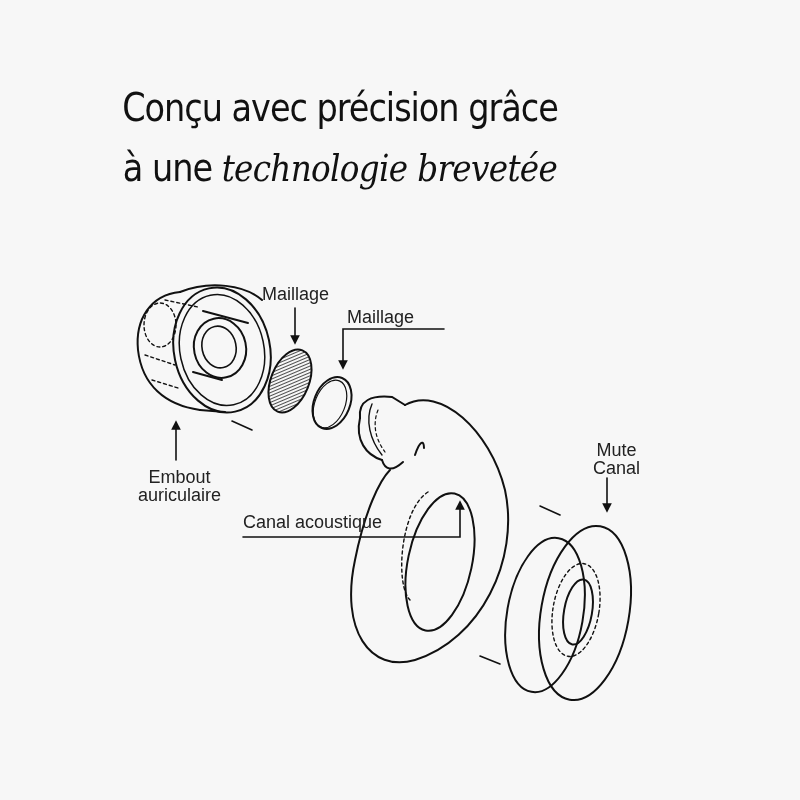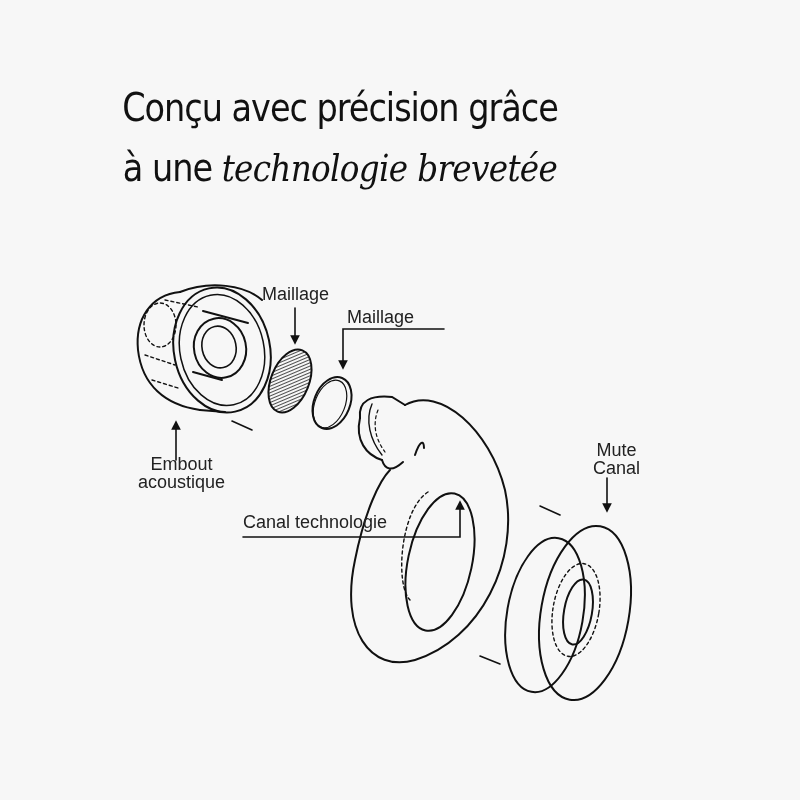--- a/index.html
+++ b/index.html
@@ -95,21 +95,21 @@
     <path d="M243 537 L460 537 L460 505" marker-end="url(#ah)"></path>
     <line x1="607" y1="478" x2="607" y2="508" marker-end="url(#ah)"></line>
     <line x1="232" y1="421" x2="252" y2="430"></line>
     <line x1="560" y1="515" x2="540" y2="506"></line>
     <line x1="500" y1="664" x2="480" y2="656"></line>
   </g>
 </svg>
 
 <div class="label" style="left:262px;top:285px;">Maillage</div>
 <div class="label" style="left:347px;top:308px;">Maillage</div>
-<div class="label" style="left:138px;top:455px;">
+<div class="label" style="left:138px;top:468px;">
   <div>Embout</div>
-  <div>acoustique</div>
+  <div>auriculaire</div>
 </div>
-<div class="label" style="left:243px;top:513px;">Canal technologie</div>
+<div class="label" style="left:243px;top:513px;">Canal acoustique</div>
 <div class="label" style="left:593px;top:441px;">
   <div>Mute</div>
   <div>Canal</div>
 </div>
 
 </body></html>

